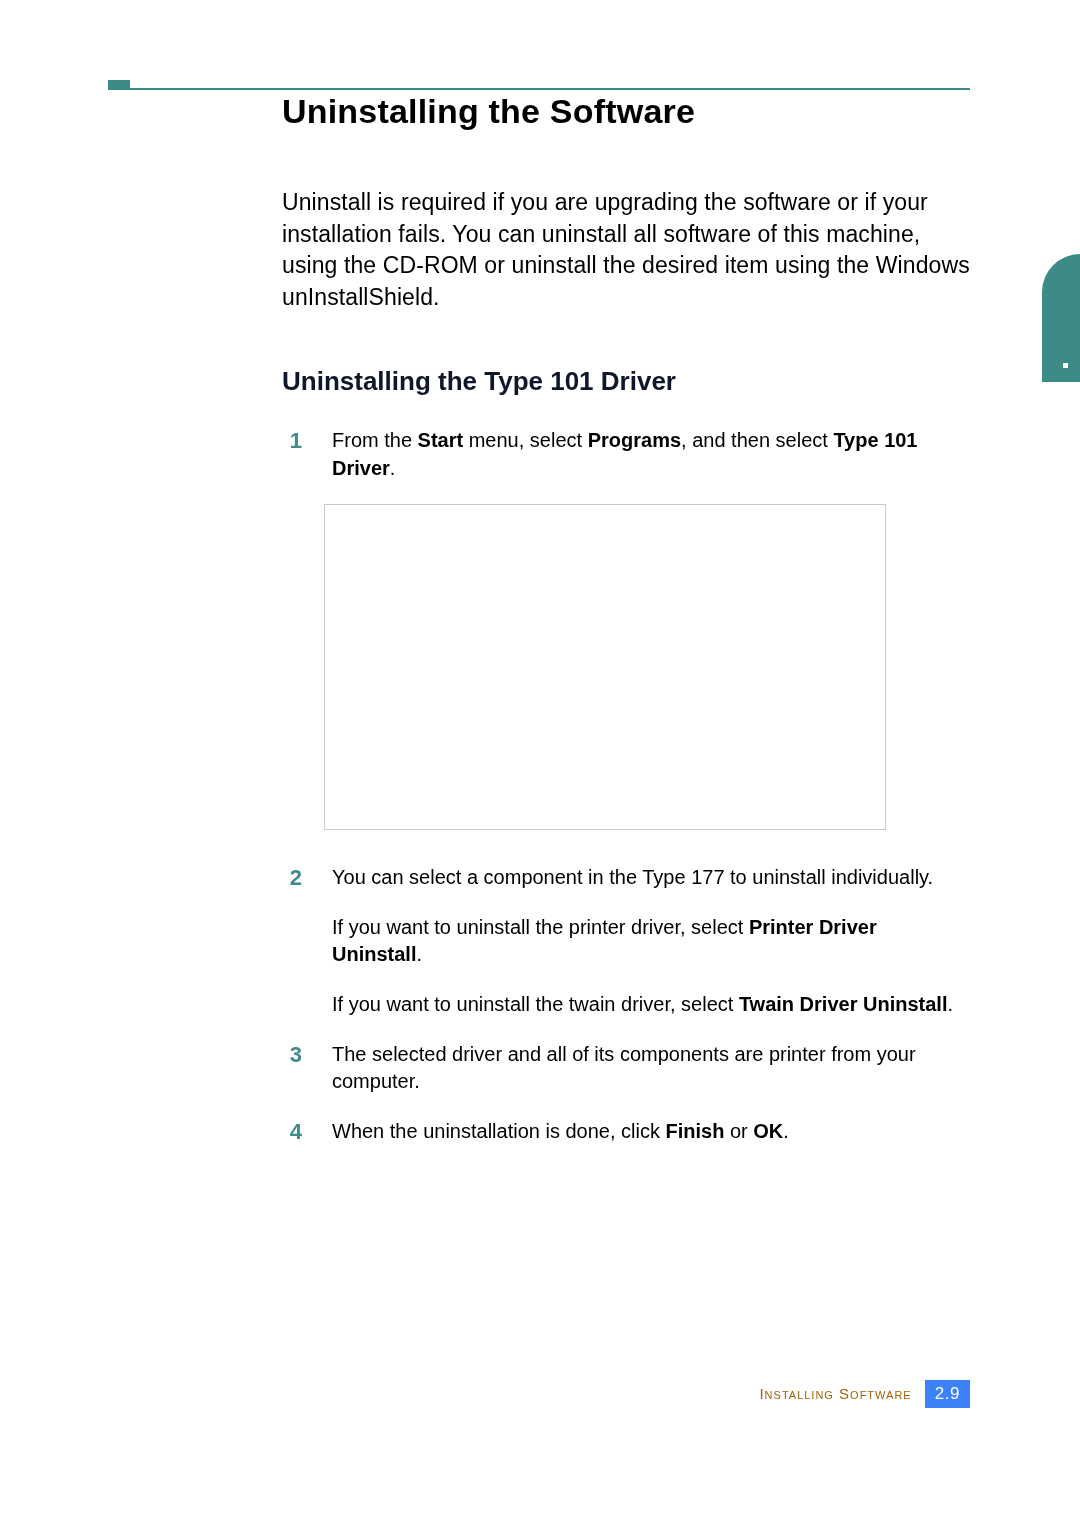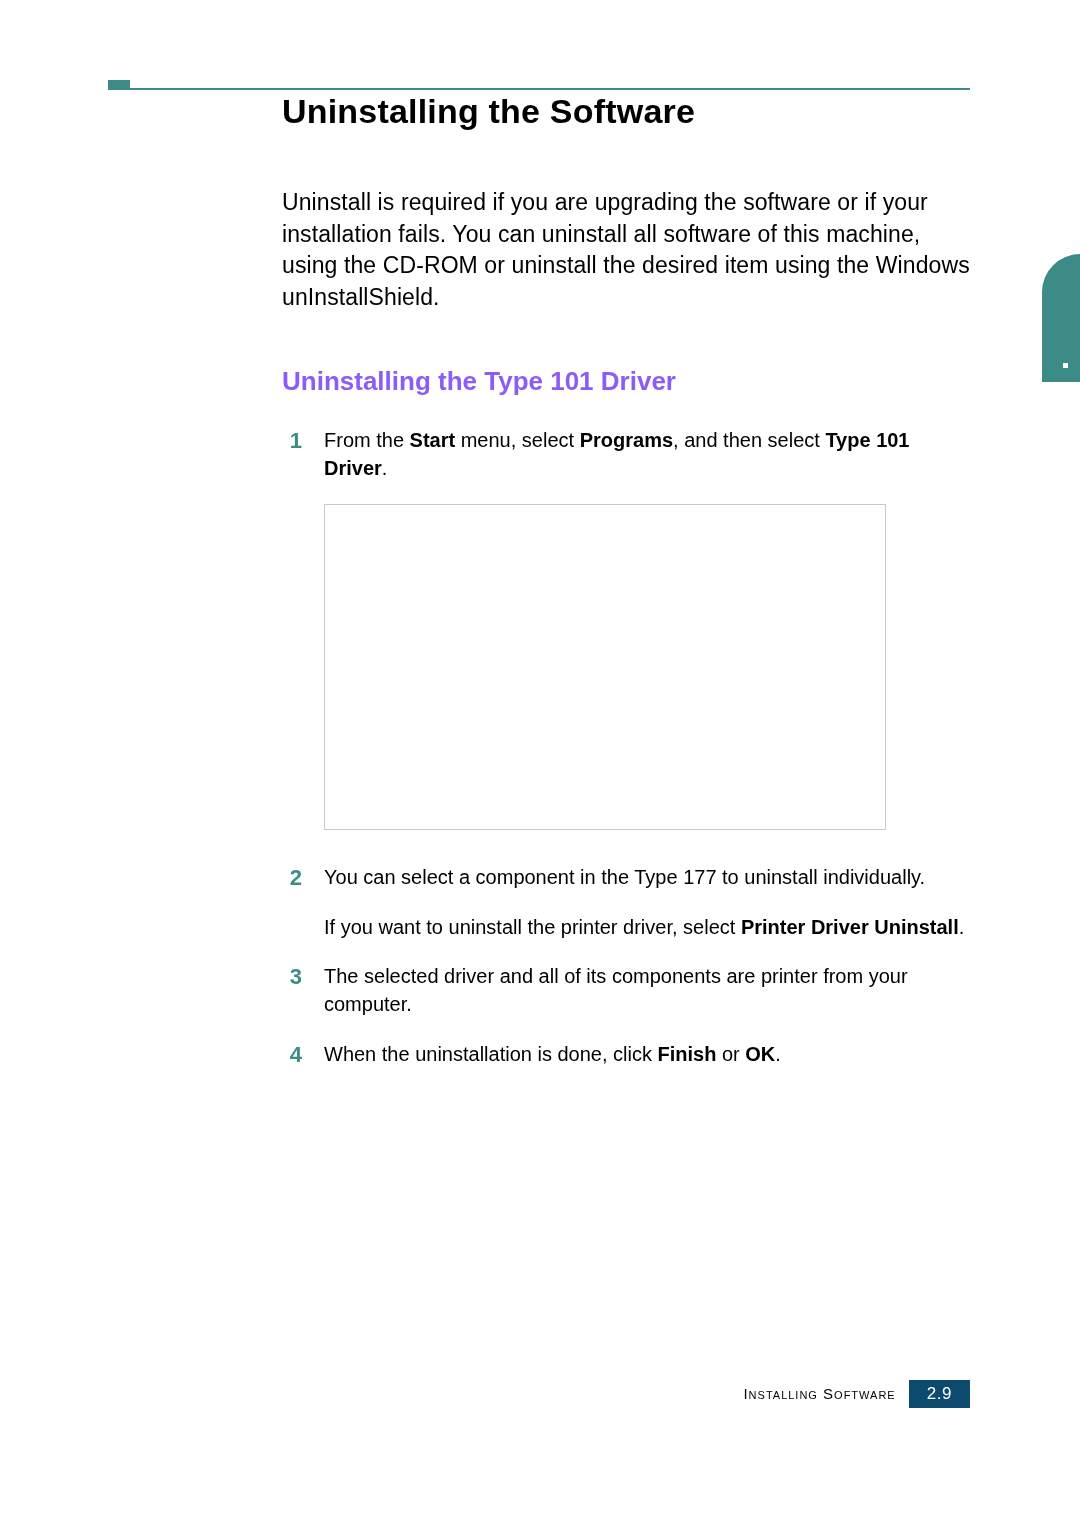--- a/index.html
+++ b/index.html
@@ -68,21 +68,21 @@
     font-size: 23px;
     line-height: 1.38;
     margin: 0 0 52px 0;
     color: #000;
     letter-spacing: 0.1px;
   }
   h2.subtitle {
     font-size: 26px;
     font-weight: bold;
     margin: 0 0 30px 0;
-    color: #8b5cf6;
+    color: #0f172a;
   }
   .step {
     display: flex;
     gap: 22px;
     margin-bottom: 22px;
   }
   .step-num {
     flex: 0 0 20px;
     text-align: right;
     font-size: 22px;
@@ -90,21 +90,21 @@
     color: #3d8b87;
     line-height: 1.3;
   }
   .step-body {
     flex: 1;
     font-size: 20px;
     line-height: 1.38;
     color: #000;
   }
   .step-body p {
-    margin: 0 0 22px 0;
+    margin: 0 0 22px 8px;
   }
   .step-body p:last-child {
     margin-bottom: 0;
   }
   .bold { font-weight: bold; }
   .img-placeholder {
     border: 1px solid #c9c9c9;
     width: 560px;
     height: 324px;
     margin: 20px 0 12px 0;
@@ -116,28 +116,28 @@
     right: 110px;
     bottom: 118px;
     text-align: right;
     font-size: 15px;
     letter-spacing: 1px;
     font-variant: small-caps;
   }
   .footer-label {
     display: inline-block;
     padding-right: 8px;
-    color: #000000;
+    color: #a16207;
     letter-spacing: 1px;
   }
   .footer-page {
     display: inline-block;
-    background: #0c4a6e;
+    background: #3b82f6;
     color: #ffffff;
-    padding: 4px 18px;
+    padding: 4px 10px;
     font-size: 17px;
     letter-spacing: 0.5px;
     font-variant: normal;
   }
 </style>
 </head>
 <body>
 
 <div class="page">
 
@@ -165,20 +165,23 @@
         <div class="img-placeholder"></div>
       </div>
     </div>
 
     <div class="step">
       <div class="step-num">2</div>
       <div class="step-body">
         <p>You can select a component in the Type 177 to uninstall individually.</p>
         <p>
           <span>If you want to uninstall the printer driver, select </span><span class="bold">Printer Driver Uninstall</span><span>.</span>
+        </p>
+        <p>
+          <span>If you want to uninstall the twain driver, select </span><span class="bold">Twain Driver Uninstall</span><span>.</span>
         </p>
       </div>
     </div>
 
     <div class="step">
       <div class="step-num">3</div>
       <div class="step-body">
         <p>The selected driver and all of its components are printer from your computer.</p>
       </div>
     </div>

